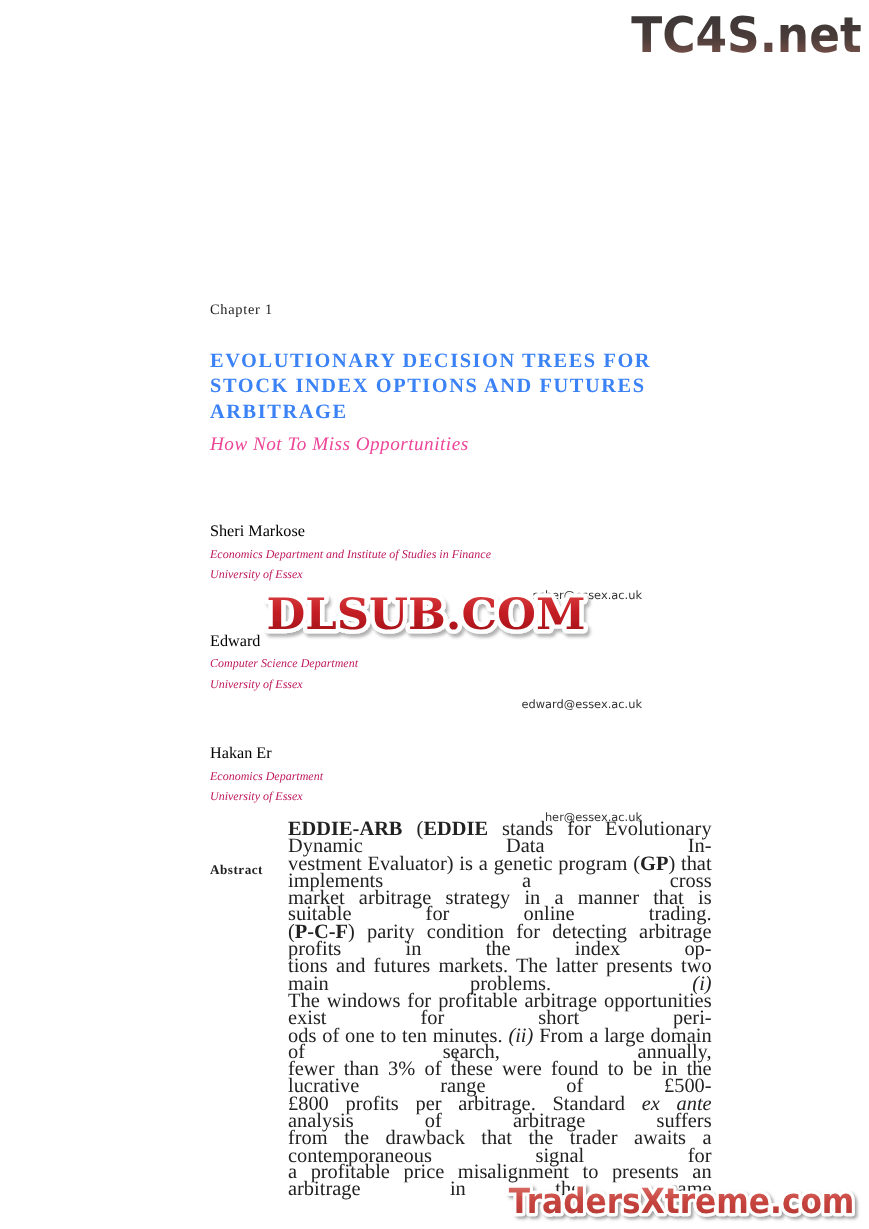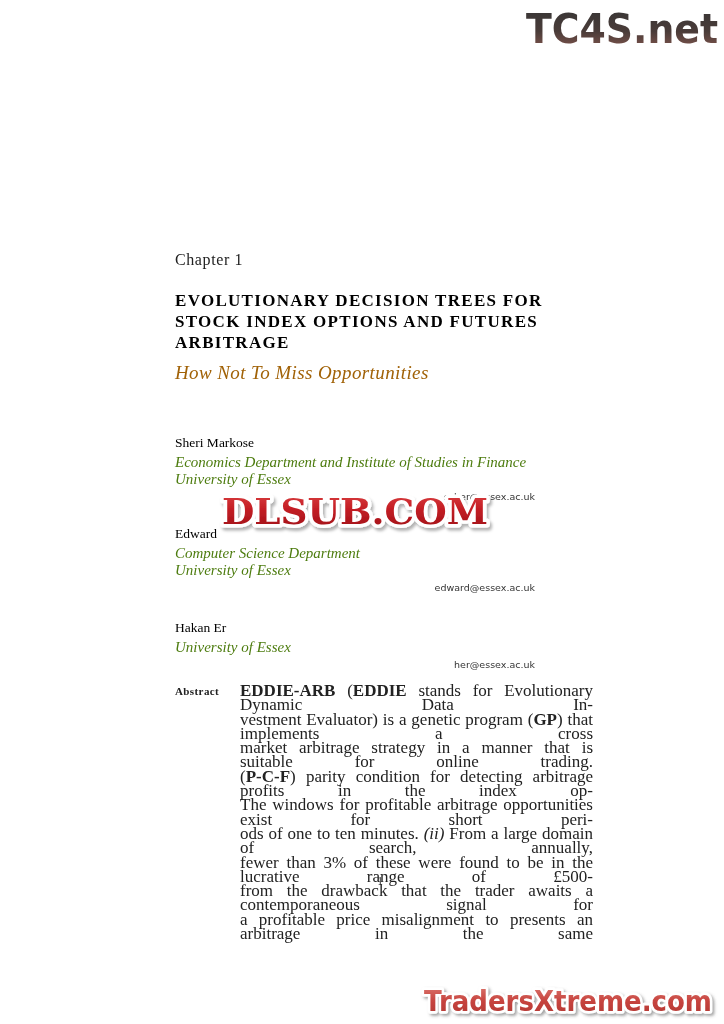--- a/index.html
+++ b/index.html
@@ -1,39 +1,39 @@
 <!DOCTYPE html>
 <html><head>
 <meta charset="utf-8">
 <style>
   html,body{margin:0;padding:0;background:#fff;}
   .page{
     position:relative;width:724px;height:1024px;background:#ffffff;overflow:hidden;
     font-family:"Liberation Serif", serif;color:#1b1b1b;
   }
   
-  .chapter{position:absolute;left:175px;top:251px;font-size:16px;letter-spacing:.6px;color:#222;}
+  .chapter{position:absolute;left:175px;top:251px;font-size:12px;letter-spacing:.6px;color:#222;}
   .title{
     position:absolute;left:175px;top:290px;width:430px;
-    font-size:17px;font-weight:bold;letter-spacing:1.3px;line-height:21px;color:#000000;
+    font-size:17px;font-weight:bold;letter-spacing:1.3px;line-height:21px;color:#3b82f6;
   }
   .subtitle{
-    position:absolute;left:175px;top:362px;font-size:19px;font-style:italic;
-    letter-spacing:.4px;color:#a16207;
+    position:absolute;left:175px;top:362px;font-size:16px;font-style:italic;
+    letter-spacing:.4px;color:#ec4899;
   }
   
   .author{position:absolute;left:175px;width:360px;}
   .author .name{font-size:13.5px;color:#000000;margin-bottom:3px;margin-top:24px;}
-  .author .affil{font-size:15px;font-style:italic;line-height:17px;color:#4d7c0f;}
+  .author .affil{font-size:10px;font-style:italic;line-height:17px;color:#be185d;}
   .author .email{font-family:"DejaVu Sans", sans-serif;font-size:9.5px;color:#333;margin-top:3px;text-align:right;}
   .author1{top:411px;}
   .author2{top:502px;}
   .author3{top:596px;}
   
-  .abstract-label{position:absolute;left:175px;top:685px;font-size:11px;font-weight:bold;letter-spacing:.4px;color:#222;text-align:right;}
+  .abstract-label{position:absolute;left:175px;top:719px;font-size:11px;font-weight:bold;letter-spacing:.4px;color:#222;text-align:right;}
   .abstract-text{
     position:absolute;left:240px;top:684px;width:353px;
     font-size:17px;line-height:14.3px;color:#222;
   }
   .abs-line{text-align:justify;text-align-last:justify;white-space:normal;}
   .abs-line .b{font-weight:bold;}
   .abs-line .i{font-style:italic;}
   
   .pageno{position:absolute;left:340px;top:875px;width:80px;text-align:center;font-size:11.5px;color:#333;}
   
@@ -93,33 +93,36 @@
         <filter id="shMid" x="-20%" y="-20%" width="140%" height="140%">
           <feDropShadow dx="2" dy="3" stdDeviation="1.5" flood-color="#000000" flood-opacity="0.3"></feDropShadow>
         </filter>
       </defs>
       <text x="147" y="42" text-anchor="middle" textLength="266" lengthAdjust="spacingAndGlyphs" font-family="DejaVu Serif, serif" font-weight="bold" font-size="36" fill="url(#gradMid)" stroke="#ffffff" stroke-width="7" stroke-linejoin="round" paint-order="stroke" filter="url(#shMid)">DLSUB.COM</text>
     </svg>
   </div>
 
   <div class="author author3">
     <div class="name">Hakan Er</div>
+    <div class="affil">Economics Department</div>
     <div class="affil">University of Essex</div>
     <div class="email">her@essex.ac.uk</div>
   </div>
 
   <div class="abstract-label">Abstract</div>
   <div class="abstract-text">
       <div class="abs-line"><span class="b">EDDIE-ARB</span><span> (</span><span class="b">EDDIE</span><span> stands for Evolutionary Dynamic Data In-</span></div>
       <div class="abs-line"><span>vestment Evaluator) is a genetic program (</span><span class="b">GP</span><span>) that implements a cross</span></div>
       <div class="abs-line"><span>market arbitrage strategy in a manner that is suitable for online trading.</span></div>
       <div class="abs-line"><span>(</span><span class="b">P-C-F</span><span>) parity condition for detecting arbitrage profits in the index op-</span></div>
+      <div class="abs-line"><span>tions and futures markets. The latter presents two main problems. </span><span class="i">(i)</span></div>
       <div class="abs-line"><span>The windows for profitable arbitrage opportunities exist for short peri-</span></div>
       <div class="abs-line"><span>ods of one to ten minutes. </span><span class="i">(ii)</span><span> From a large domain of search, annually,</span></div>
       <div class="abs-line"><span>fewer than 3% of these were found to be in the lucrative range of £500-</span></div>
+      <div class="abs-line"><span>£800 profits per arbitrage. Standard </span><span class="i">ex ante</span><span> analysis of arbitrage suffers</span></div>
       <div class="abs-line"><span>from the drawback that the trader awaits a contemporaneous signal for</span></div>
       <div class="abs-line"><span>a profitable price misalignment to presents an arbitrage in the same</span></div>
     </div>
 
   <div class="pageno">1</div>
 
   <div class="wm-bottom">
     <svg width="302" height="46">
       <defs>
         <linearGradient id="gradBot" x1="0" y1="0" x2="0" y2="1">

